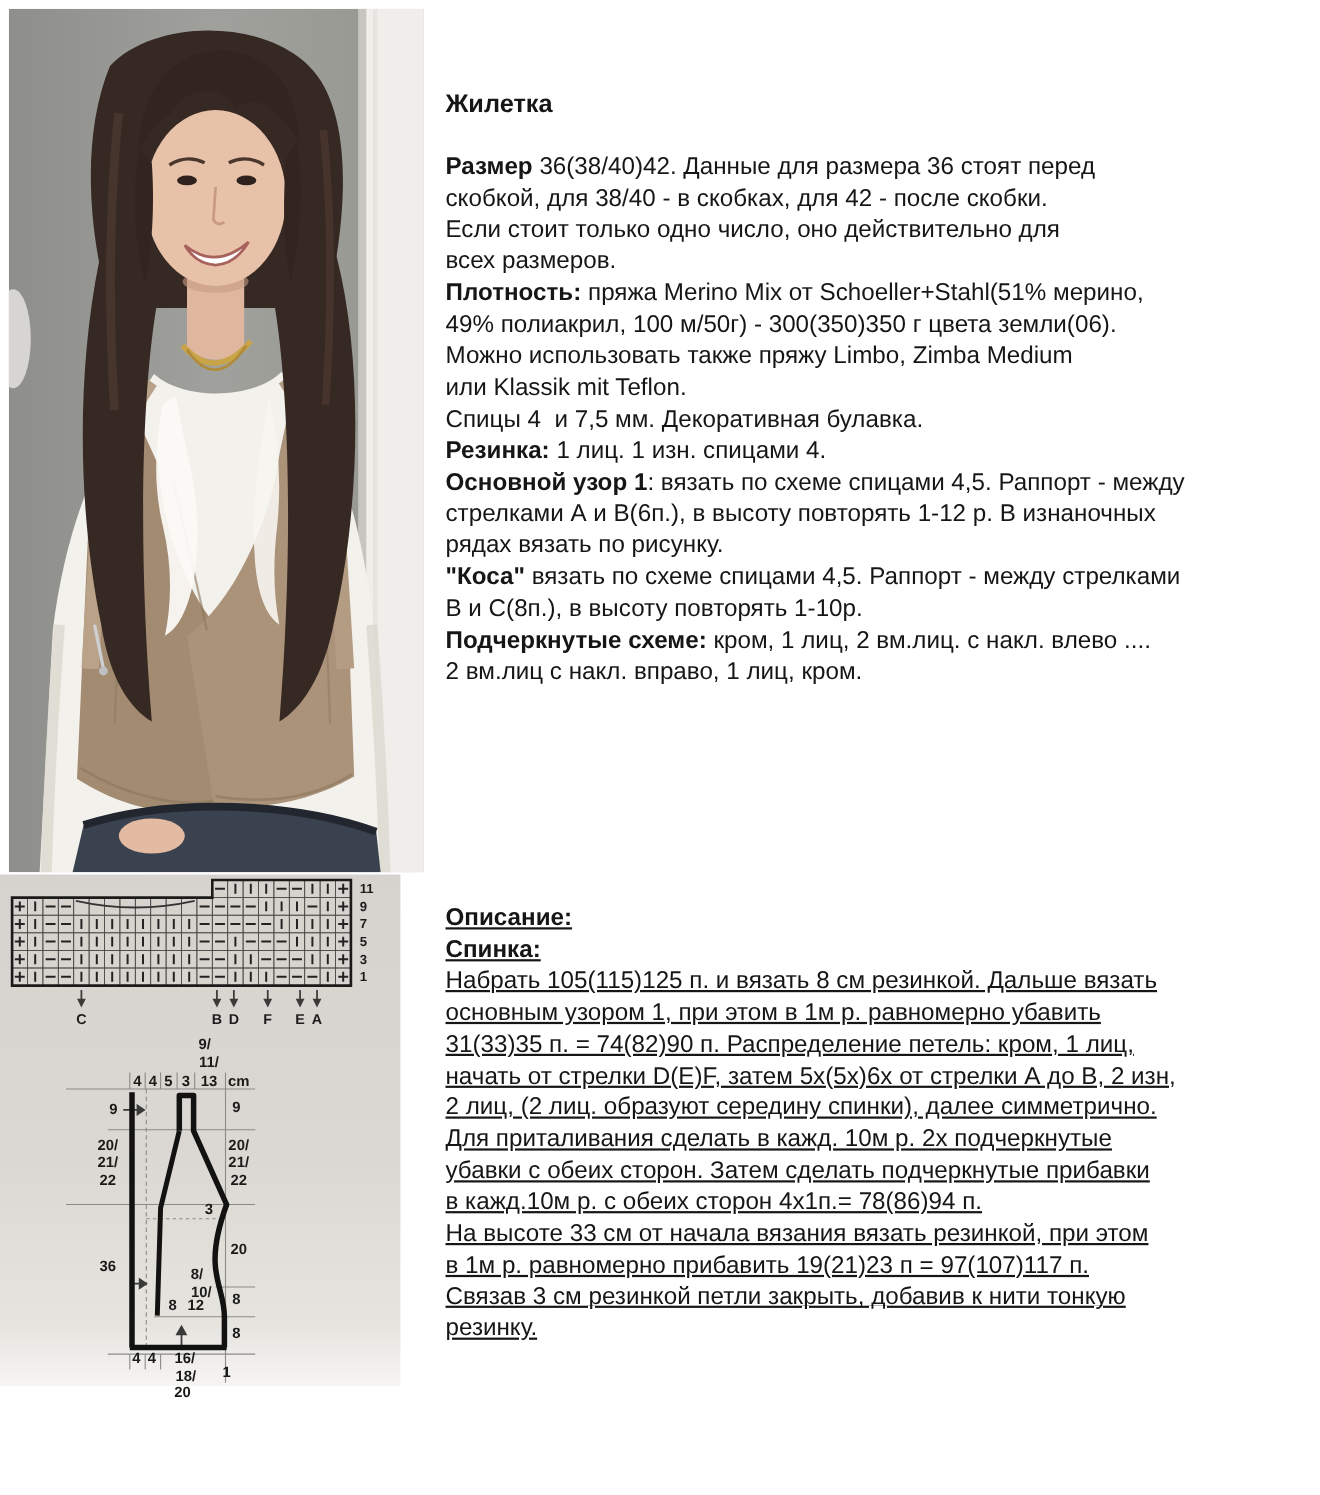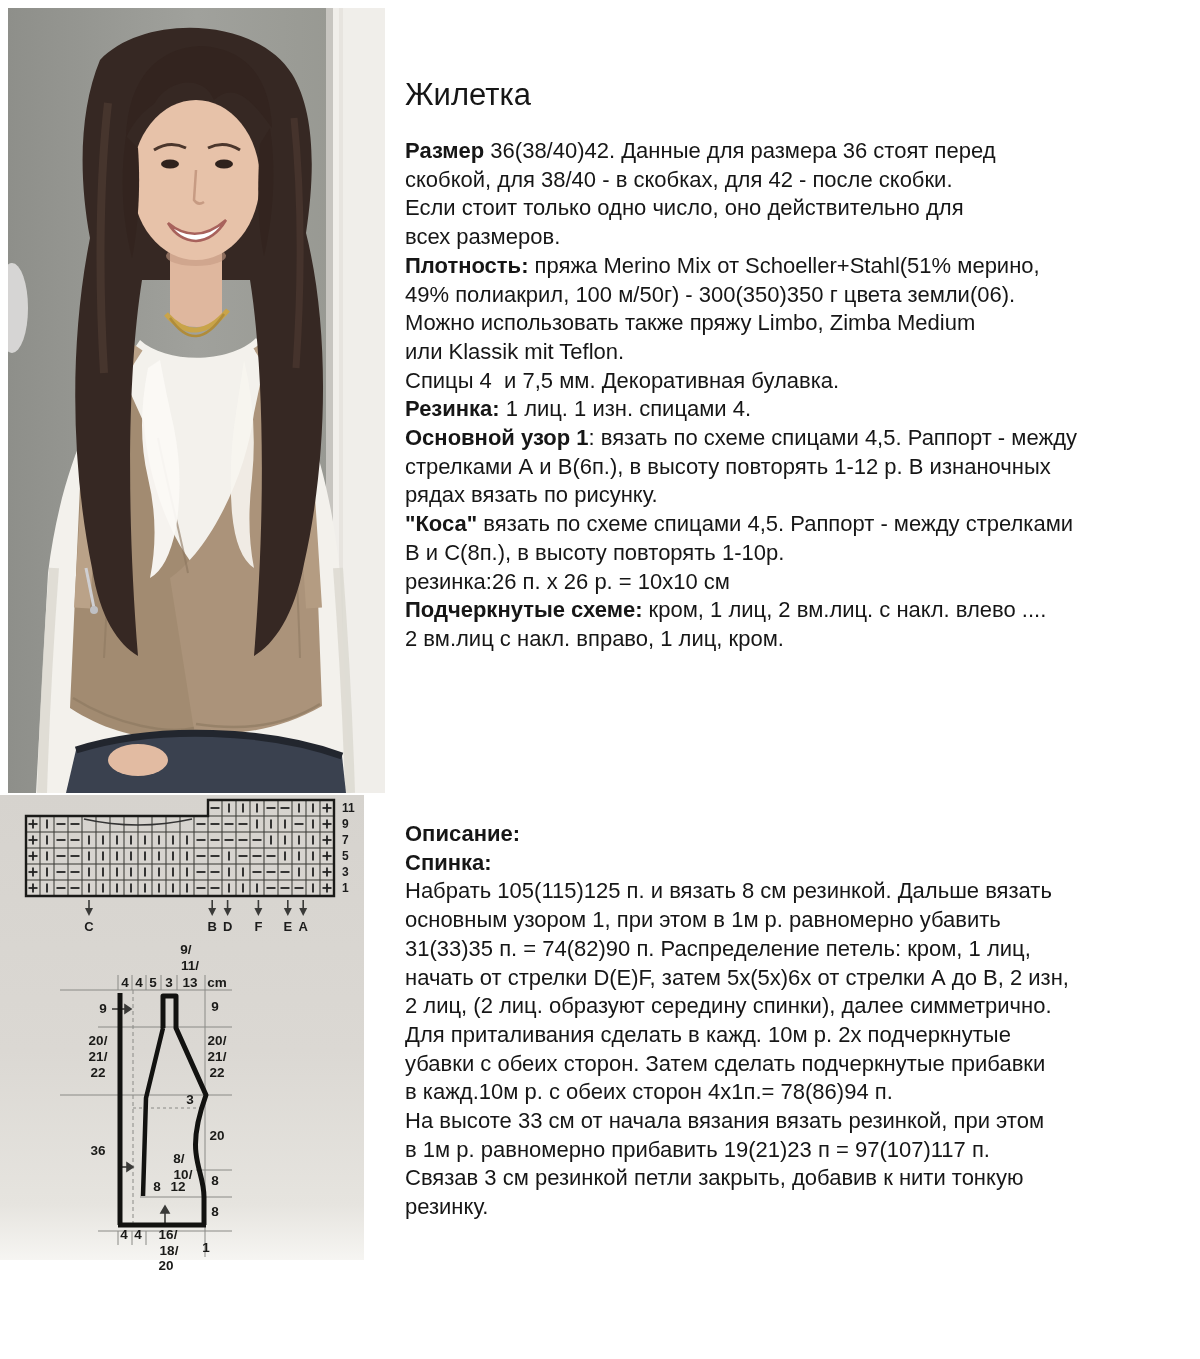--- a/index.html
+++ b/index.html
@@ -6,27 +6,27 @@
   body{background:#ffffff;font-family:"Liberation Sans", sans-serif;color:#161616;}
   .page{position:relative;width:1200px;height:1359px;background:#ffffff;overflow:hidden;}
 
   
   .photo{position:absolute;left:8px;top:8px;width:377px;height:785px;}
 
   
   .scan-bg{position:absolute;left:0;top:795px;width:364px;height:465px;
     background:linear-gradient(180deg,#d6d3ce 0%,#dbd8d3 55%,#e6e4df 88%,#f6f5f2 100%);}
 
-  .chart{position:absolute;left:16px;top:797px;width:364px;height:140px;}
+  .chart{position:absolute;left:1px;top:797px;width:364px;height:140px;}
   .schematic{position:absolute;left:0;top:935px;width:364px;height:400px;}
 
   
   .info-col{position:absolute;left:405px;top:80px;width:780px;}
-  .desc-col{position:absolute;left:405px;top:820px;width:780px;}
-  .info-col h1{font-size:31px;line-height:29px;margin:0 0 28px 0;font-weight:400;}
+  .desc-col{position:absolute;left:405px;top:820px;width:780px;text-decoration:underline;}
+  .info-col h1{font-size:23px;line-height:29px;margin:0 0 28px 0;font-weight:700;}
   p.para{margin:0;font-size:22px;line-height:28.7px;white-space:pre-wrap;}
   p.para b{font-weight:700;}
 </style>
 </head>
 <body>
 
 <div class="page">
 
   <div class="photo">
     <svg viewBox="0 0 377 785" width="377" height="785">
@@ -455,21 +455,20 @@
 49% полиакрил, 100 м/50г) - 300(350)350 г цвета земли(06).
 Можно использовать также пряжу Limbo, Zimba Medium
 или Klassik mit Teflon.</span></p>
     <p class="para"><b></b><span>Спицы 4  и 7,5 мм. Декоративная булавка.</span></p>
     <p class="para"><b>Резинка:</b><span> 1 лиц. 1 изн. спицами 4.</span></p>
     <p class="para"><b>Основной узор 1</b><span>: вязать по схеме спицами 4,5. Раппорт - между
 стрелками А и В(6п.), в высоту повторять 1-12 р. В изнаночных
 рядах вязать по рисунку.</span></p>
     <p class="para"><b>"Коса"</b><span> вязать по схеме спицами 4,5. Раппорт - между стрелками
 В и С(8п.), в высоту повторять 1-10р.</span></p>
-    <p class="para"><b></b><span>резинка:26 п. х 26 р. = 10х10 см</span></p>
     <p class="para"><b>Подчеркнутые схеме:</b><span> кром, 1 лиц, 2 вм.лиц. с накл. влево ....
 2 вм.лиц с накл. вправо, 1 лиц, кром.</span></p>
   </div>
 
   <div class="desc-col">
     <p class="para"><b>Описание:</b></p>
     <p class="para"><b>Спинка:</b></p>
     <p class="para"><span>Набрать 105(115)125 п. и вязать 8 см резинкой. Дальше вязать
 основным узором 1, при этом в 1м р. равномерно убавить
 31(33)35 п. = 74(82)90 п. Распределение петель: кром, 1 лиц,

